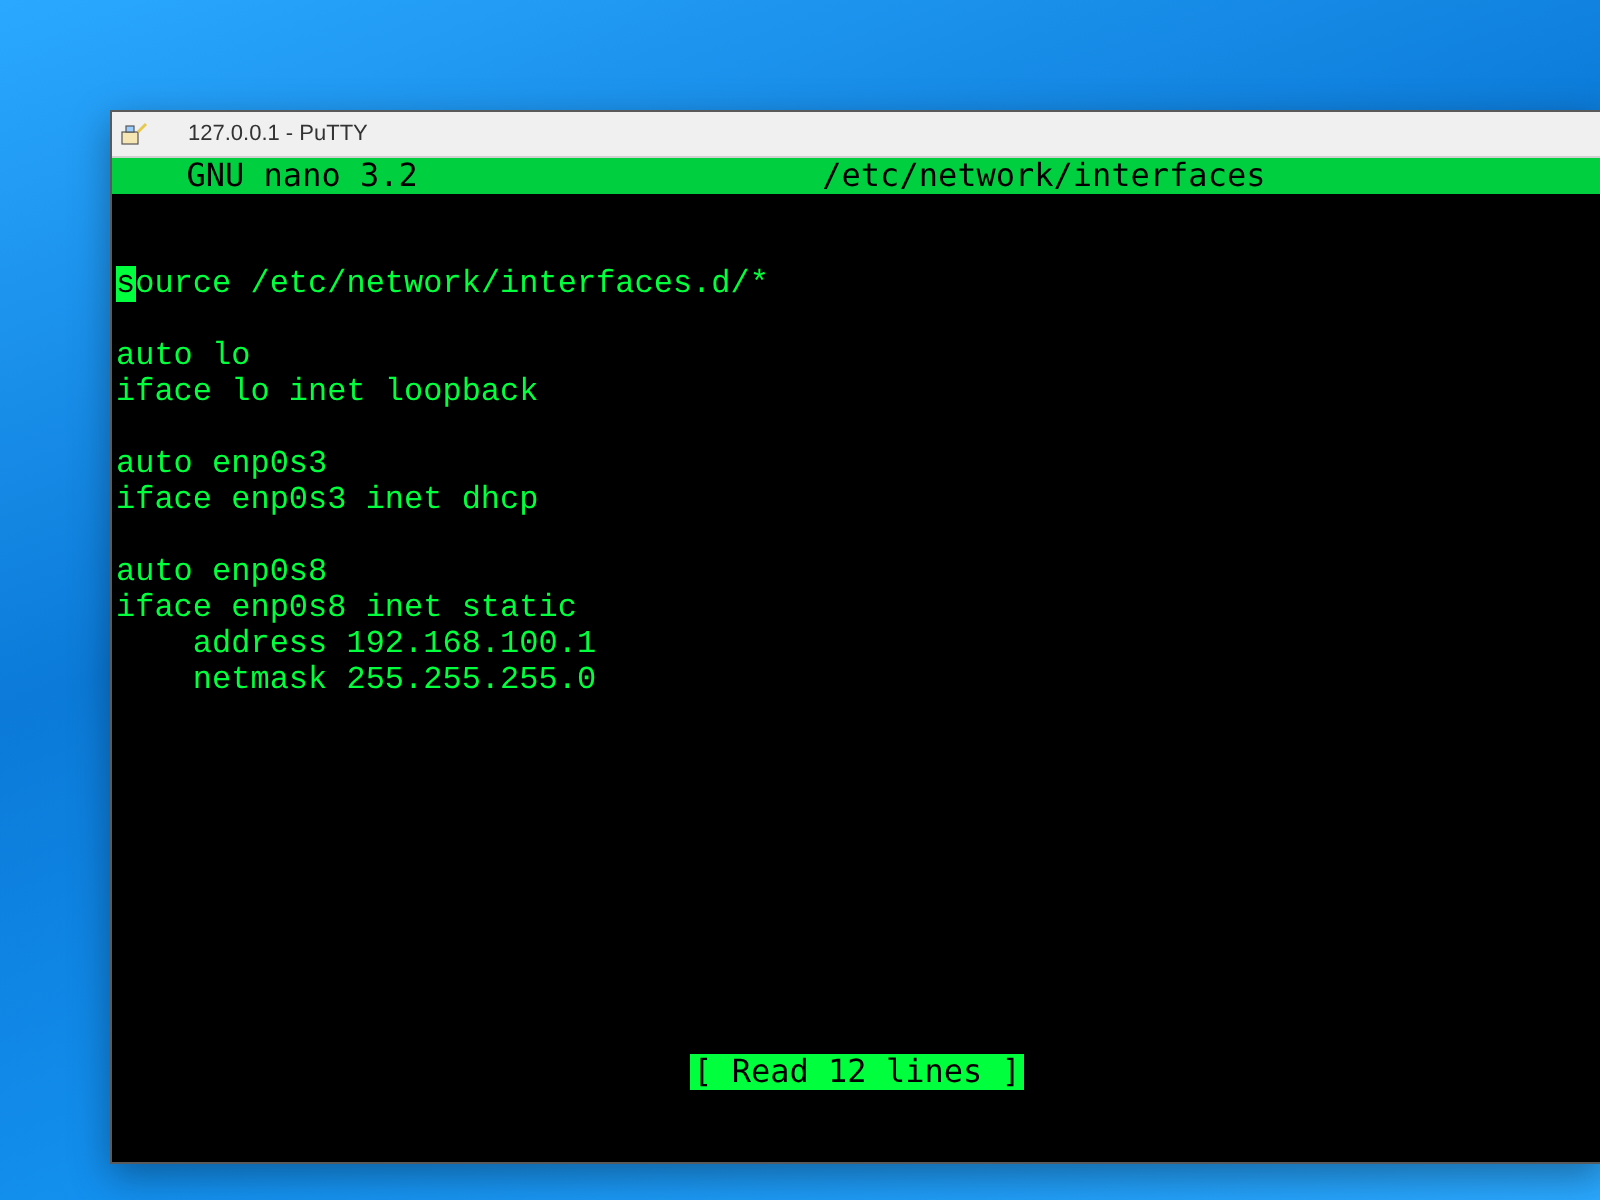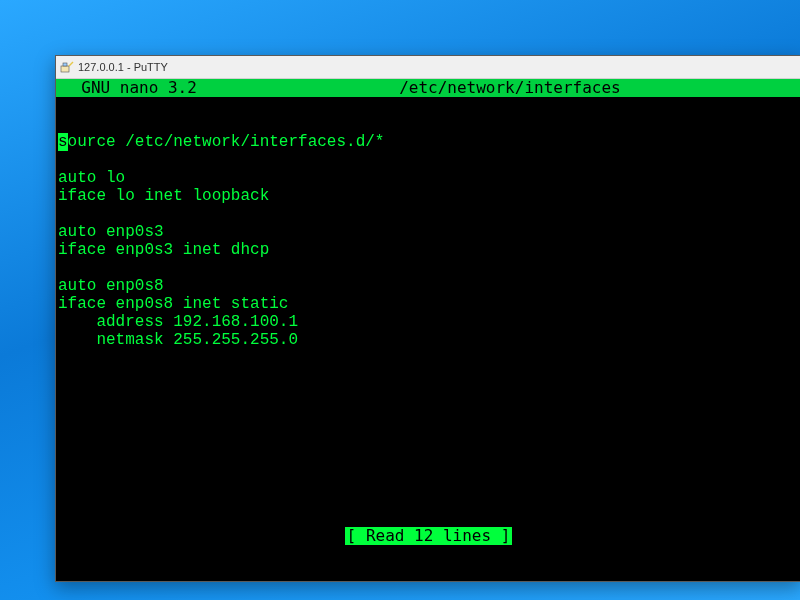--- a/index.html
+++ b/index.html
@@ -31,20 +31,21 @@
   }
   .titlebar {
     height: 22px;
     background: #f0f0f0;
     border-bottom: 1px solid #d0d0d0;
     display: flex;
     align-items: center;
     padding: 0 4px;
     font-size: 11px;
     color: #333;
+    gap: 16px;
   }
   .titlebar .icon {
     width: 14px;
     height: 14px;
     margin-right: 4px;
     display: inline-flex;
     align-items: center;
     justify-content: center;
   }
   .terminal {
@@ -61,21 +62,21 @@
     position: absolute;
     inset: 0;
     padding: 0;
   }
   .headerbar {
     background: #00d040;
     color: #000;
     height: 18px;
     line-height: 18px;
     white-space: pre;
-    padding-left: 6px;
+    padding-left: 18px;
   }
   .editor {
     white-space: pre;
     padding: 0 2px;
     font-family: Liberation Mono, monospace;
   }
   .blank { height: 18px; }
   .cursor-char {
     background: #00ff3c;
     color: #000;

